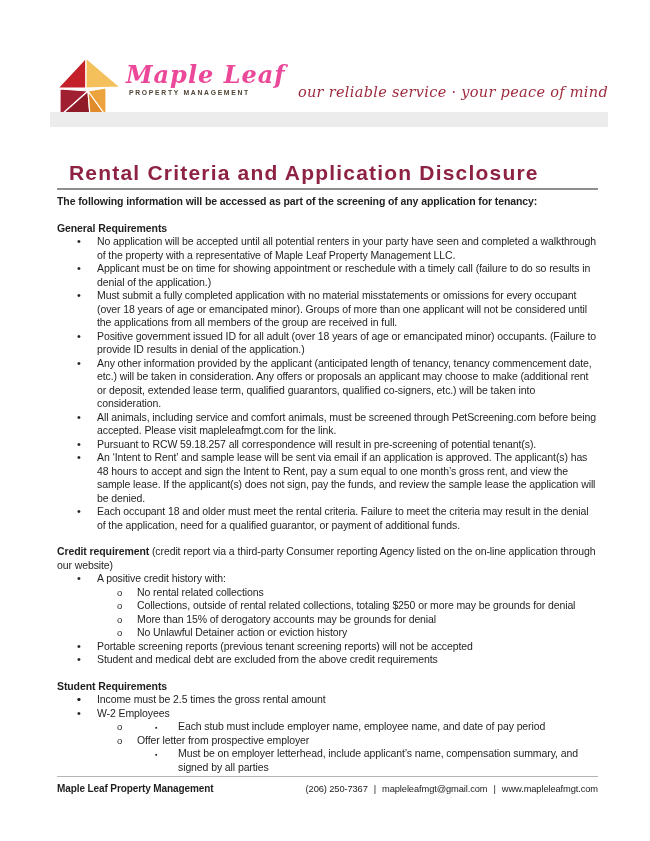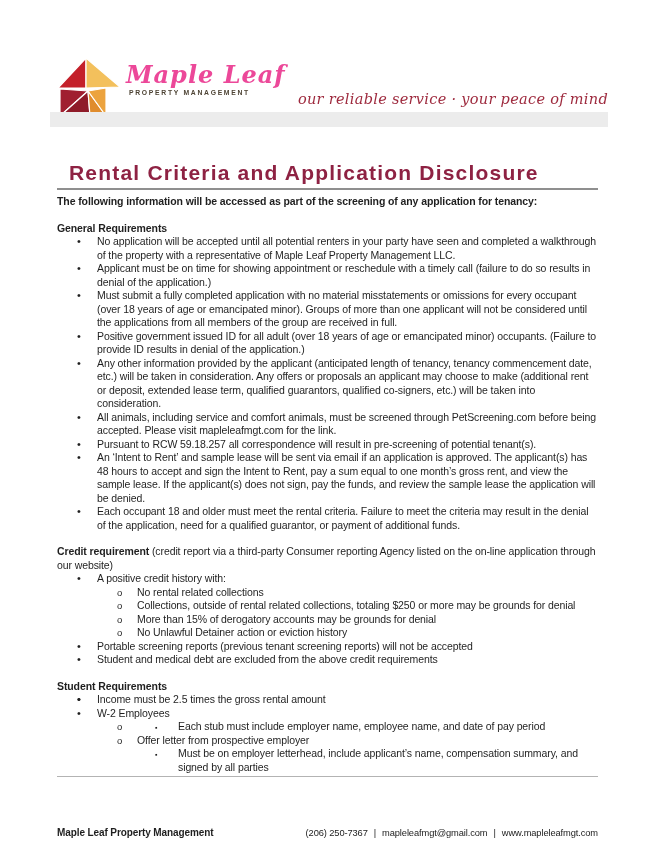--- a/index.html
+++ b/index.html
@@ -13,21 +13,21 @@
   .brand { position:absolute; left:126px; top:62px; }
   .brand-name {
     font-family:"DejaVu Serif", serif; font-style:italic; font-weight:bold;
     font-size:24px; color:#ec4899; letter-spacing:1px; line-height:26px;
   }
   .brand-sub {
     font-size:6.8px; font-weight:bold; letter-spacing:1.7px; color:#4e4435;
     margin-top:1px; padding-left:3px;
   }
   .tagline {
-    position:absolute; right:42px; top:91px;
+    position:absolute; right:42px; top:84px;
     font-family:"DejaVu Serif", serif; font-style:italic;
     font-size:14.5px; color:#9e2a3e; letter-spacing:0.3px;
   }
   .header-bar { position:absolute; left:50px; top:112px; width:558px; height:15px; background:#ececec; }
 
   
   .doc-title {
     position:absolute; left:57px; top:149px; margin:12px;
     font-size:21px; font-weight:bold; color:#8e2243; letter-spacing:1.2px;
   }
@@ -47,21 +47,21 @@
   .lvl1 .marker { left:20px; font-size:11px; }
   .lvl2 { padding-left:80px; }
   .lvl2 .marker { left:60px; font-size:9.5px; }
   .lvl3 { padding-left:121px; }
   .lvl3 .marker { left:98px; font-size:7px; top:1px; }
 
   
   .footer-rule { position:absolute; left:57px; top:776px; width:541px; height:1px; background:#b3b3b3; }
   .footer {
     position:absolute; left:57px; top:783px; width:541px;
-    display:flex; justify-content:space-between; align-items:flex-start;margin-top:44px;
+    display:flex; justify-content:space-between; align-items:flex-start;
   }
   .footer-company { font-weight:bold; font-size:10px; letter-spacing:-0.1px; }
   .footer-contact { font-size:9.3px; color:#222222; letter-spacing:-0.1px; padding-top:1px; }
   .footer-contact .sep { margin:0 6px; }
 </style>
 </head>
 <body>
 
 <div class="page">
 

